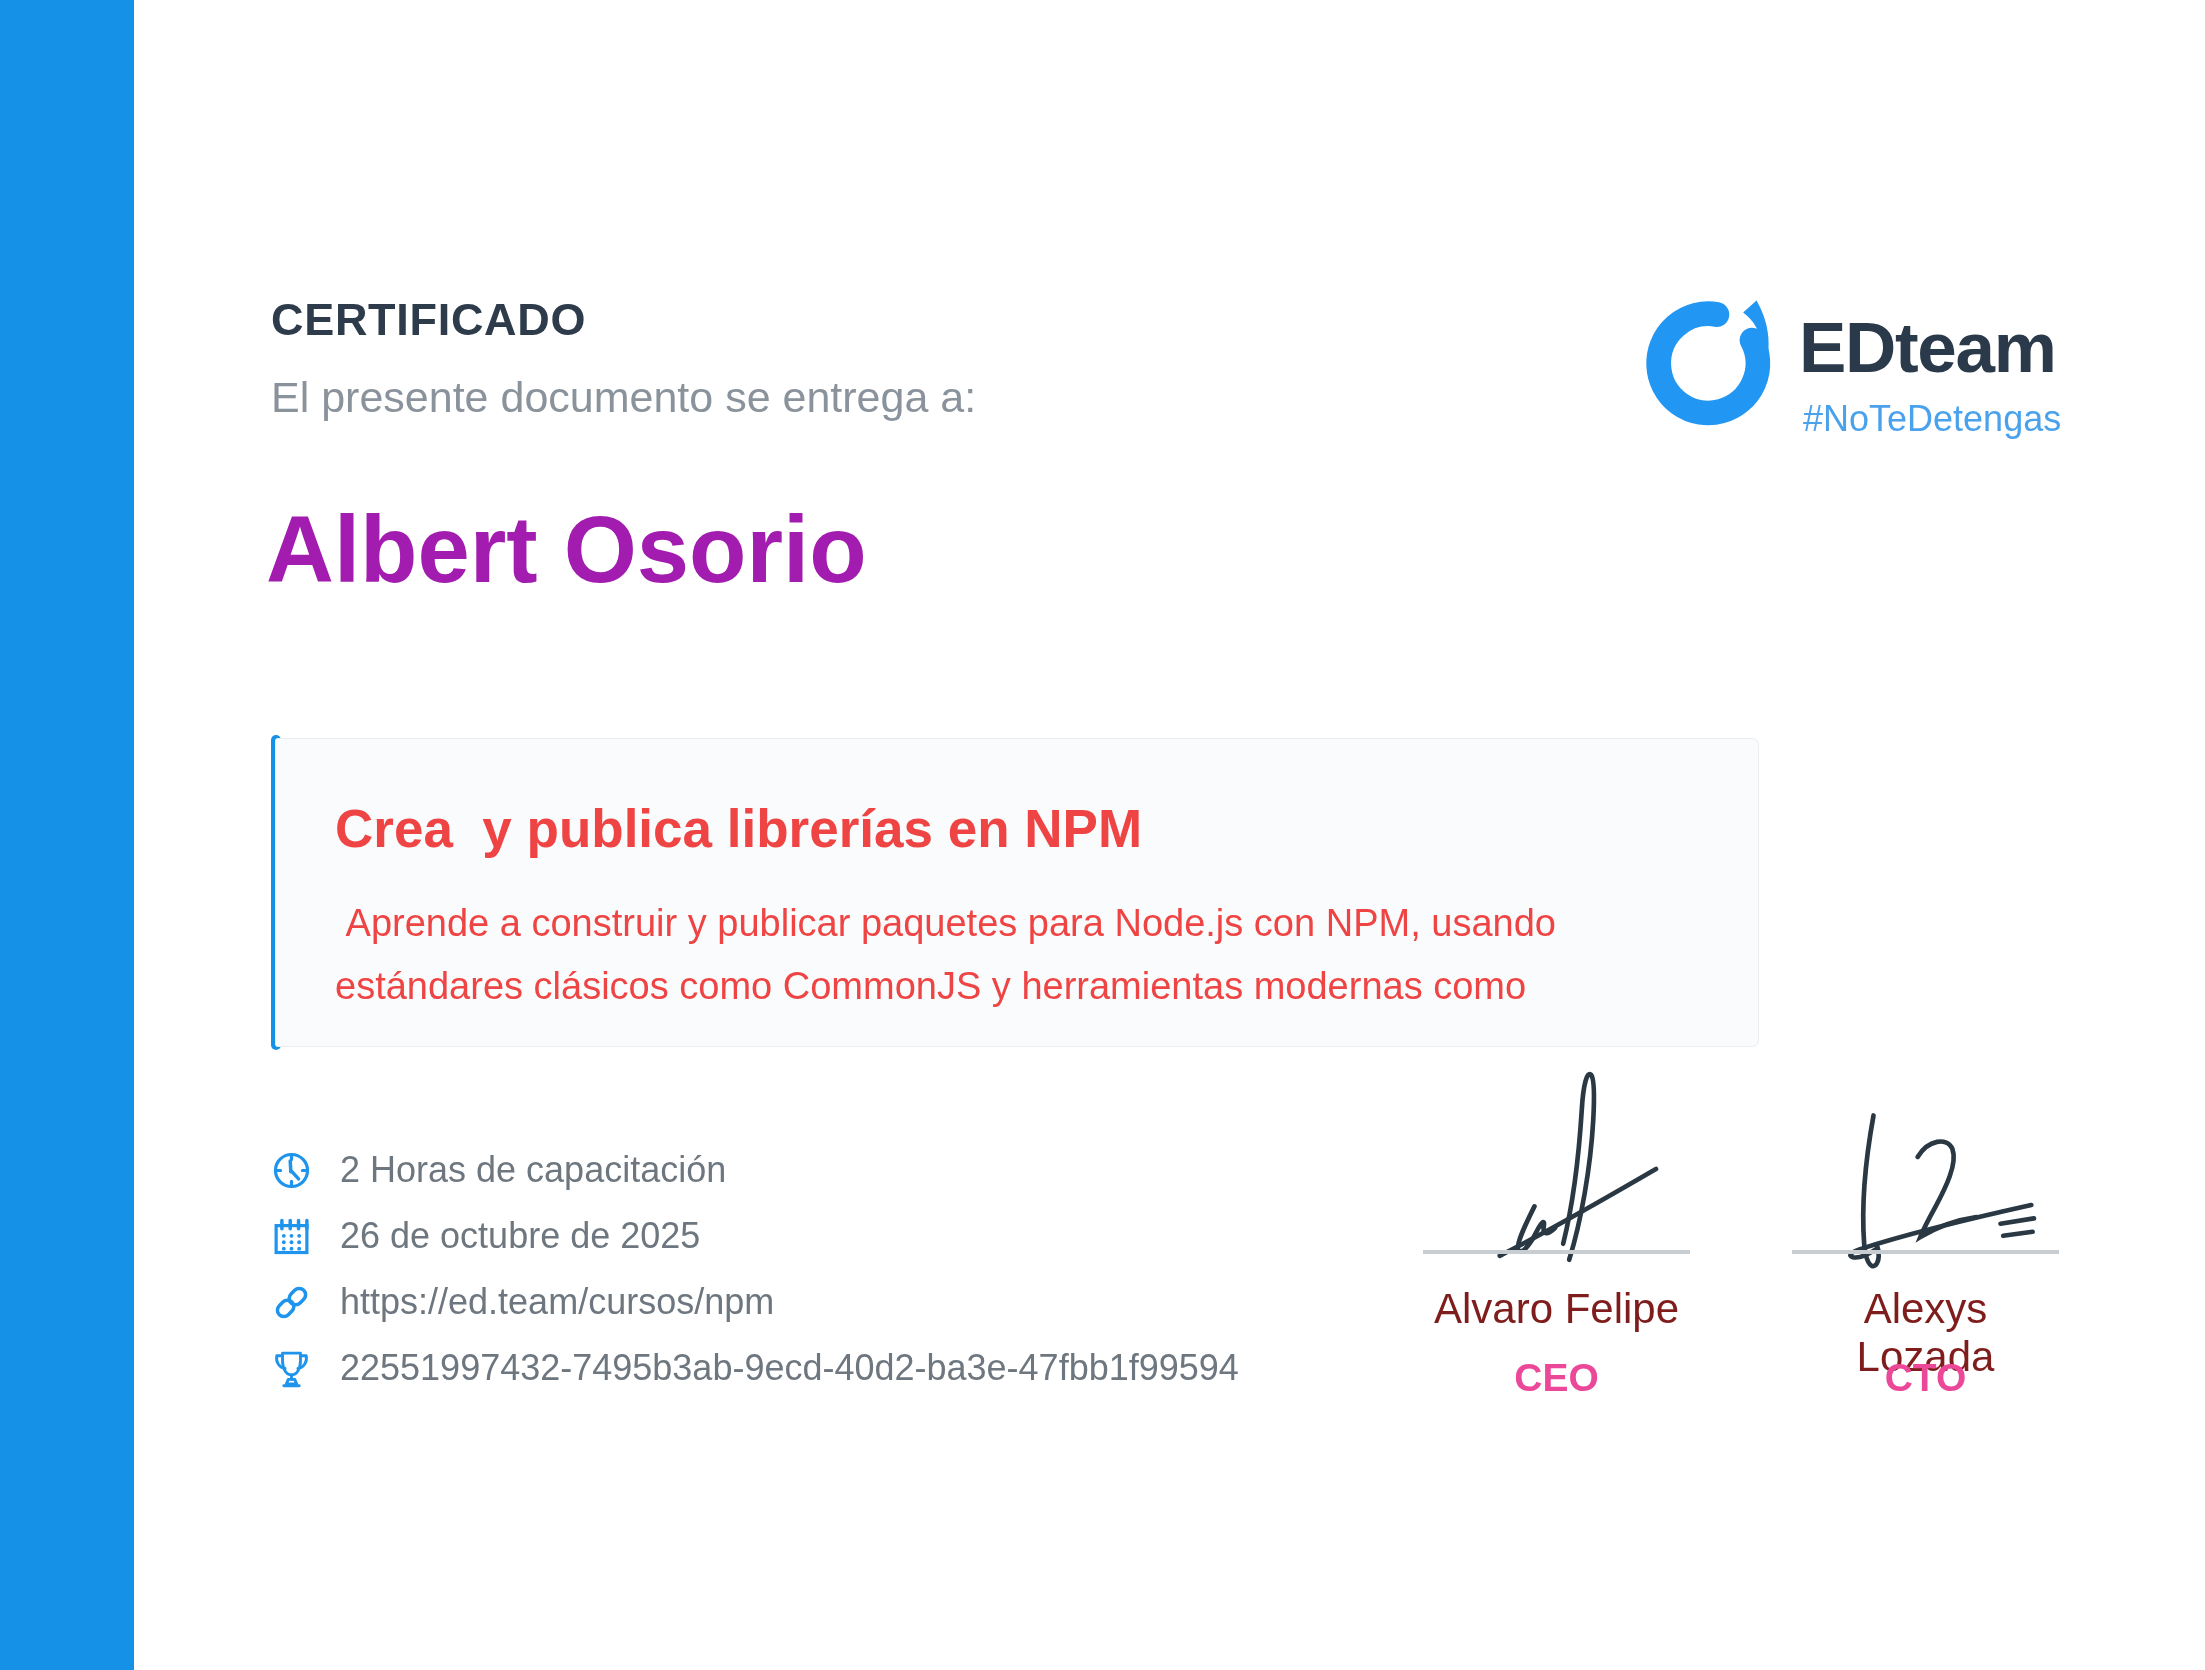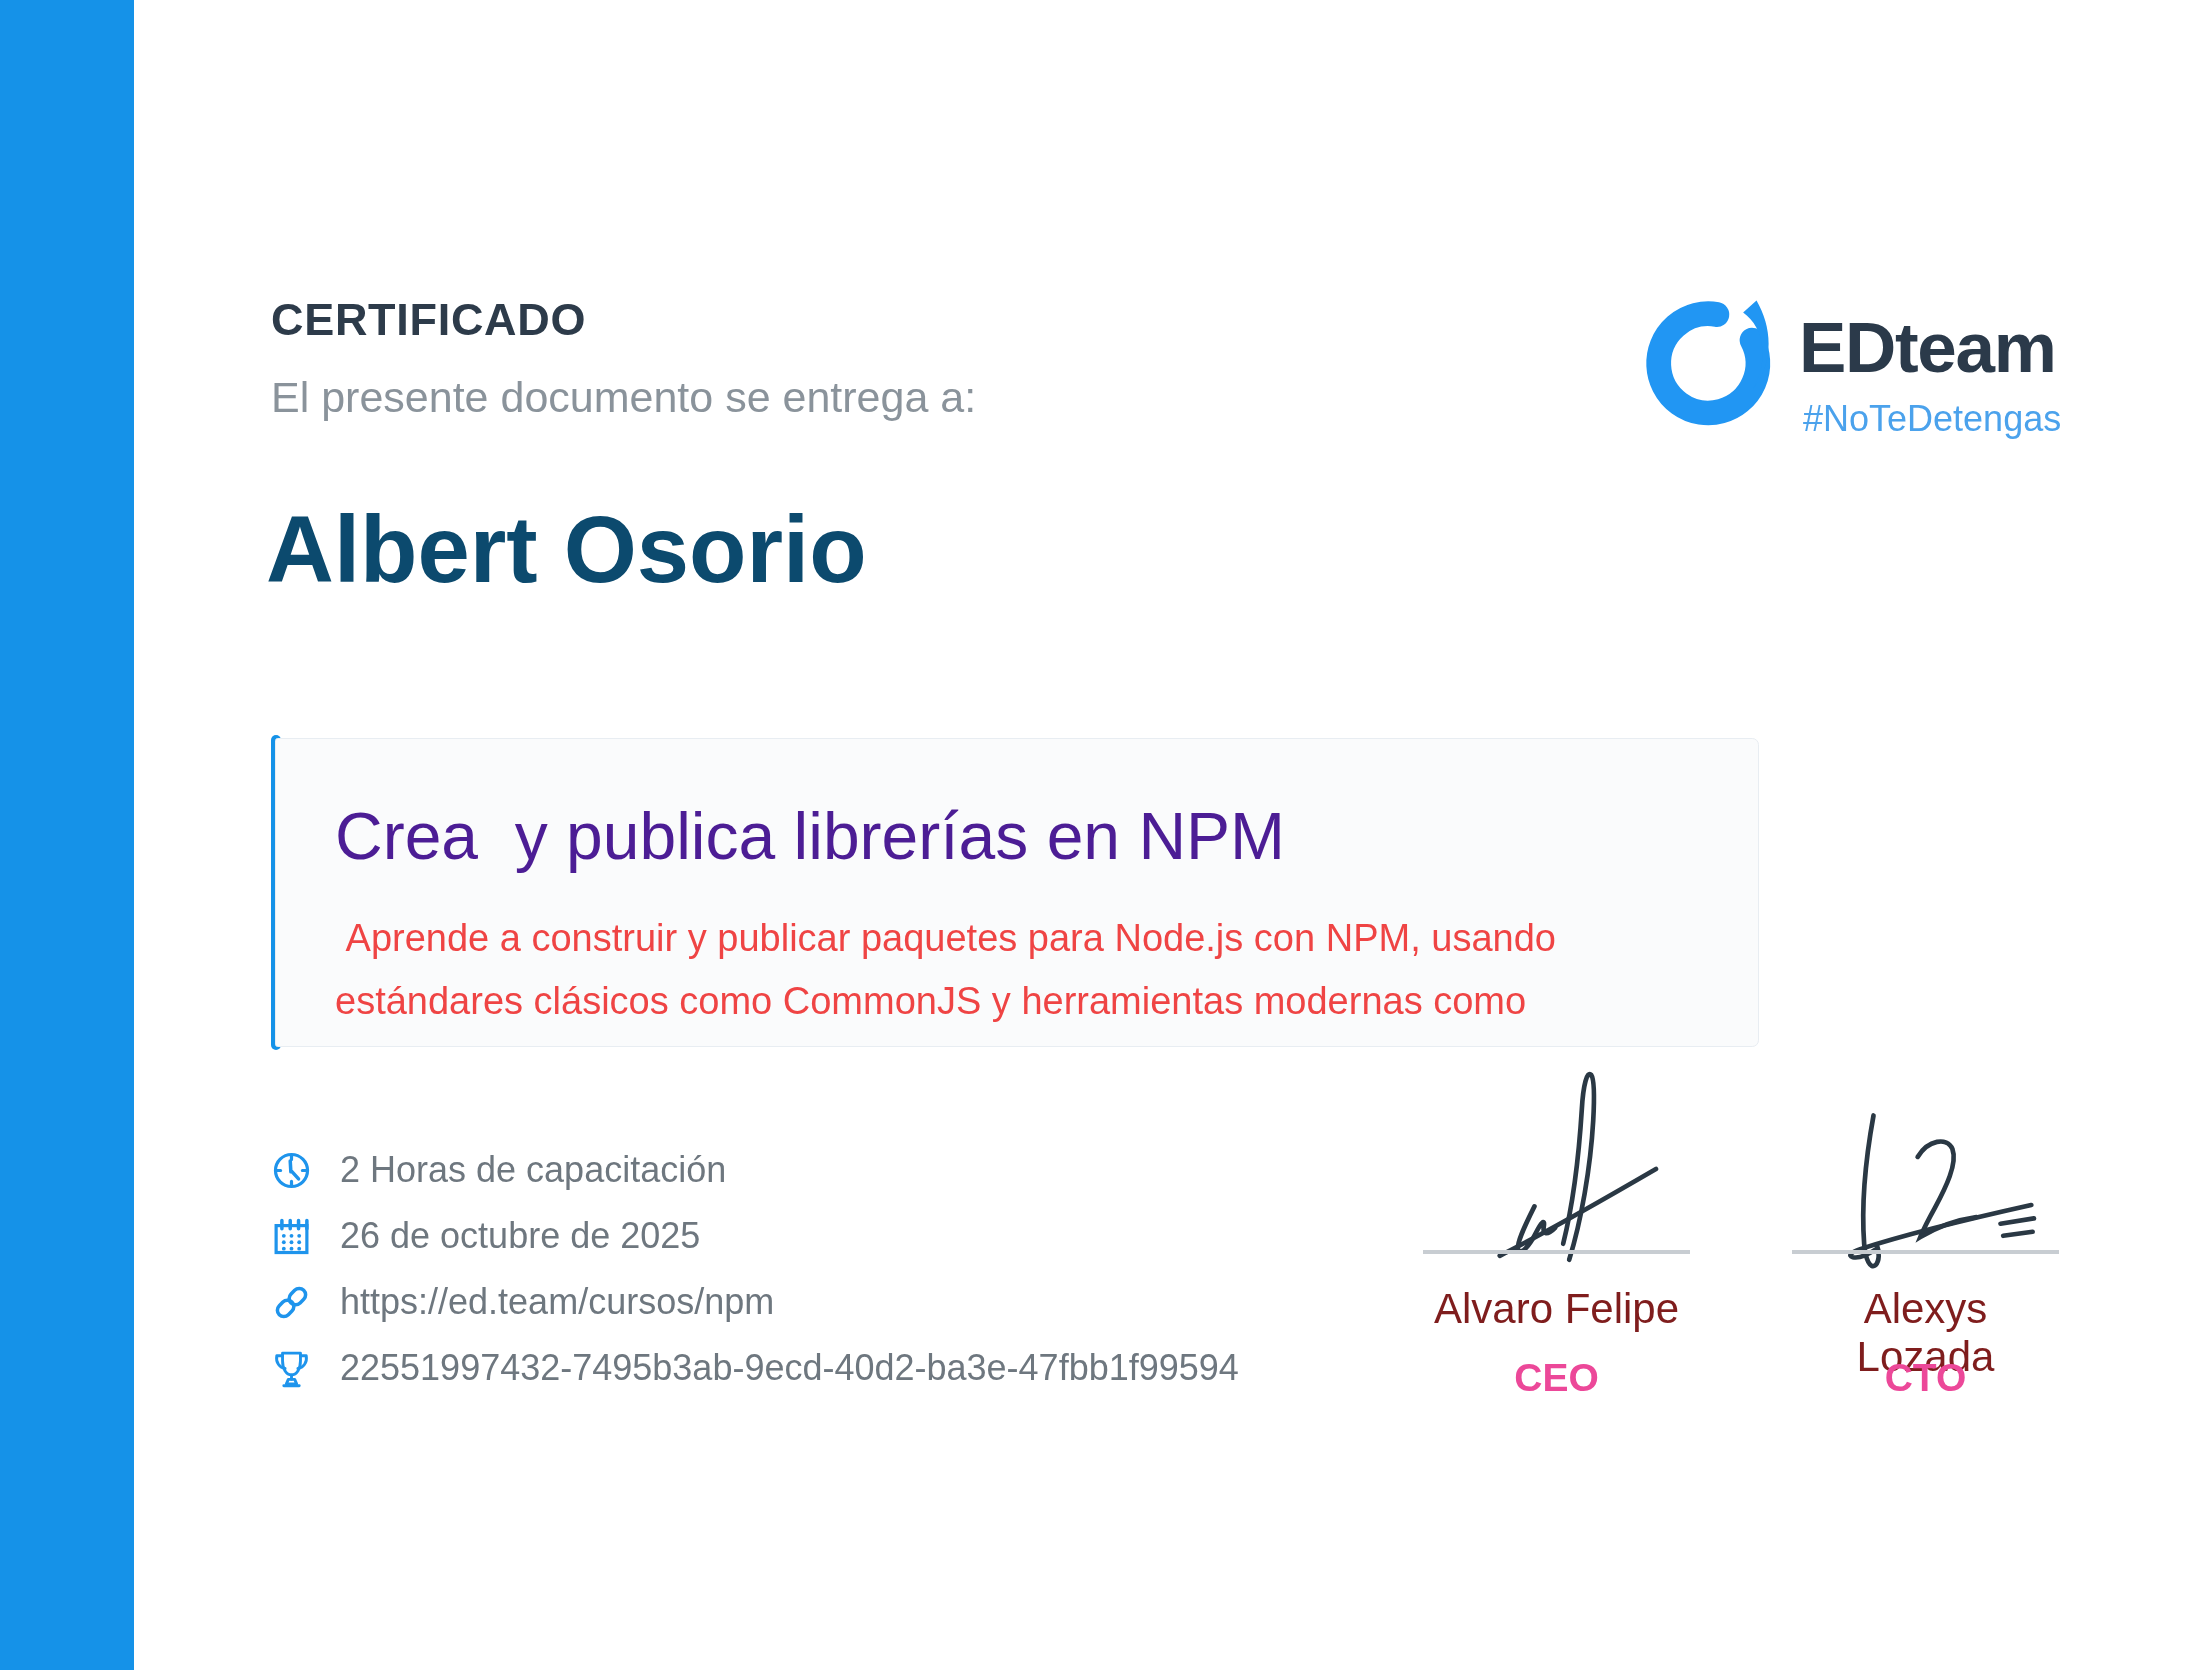--- a/index.html
+++ b/index.html
@@ -61,21 +61,21 @@
     left: 159px; top: 111px;
     font-size: 36px;
     color: #4BA2EC;
   }
   
   .recipient-name {
     position: absolute;
     left: 266px; top: 496px;
     font-size: 94px;
     font-weight: 700;
-    color: #0c4a6e;
+    color: #a21caf;
   }
   .lead-in {
     position: absolute;
     left: 271px; top: 623px;
     font-size: 43px;
     color: #8A939B;
   }
   
   .course-accent {
     position: absolute;
@@ -88,23 +88,23 @@
     position: absolute;
     left: 275px; top: 738px;
     width: 1484px; height: 309px;
     box-sizing: border-box;
     background: #FAFBFC;
     border: 1.3px solid #E8EDF2;
     border-radius: 2.7px 6.7px 6.7px 2.7px;
     padding: 59px 47px 0 59px;
   }
   .course-title {
-    font-size: 66px;
-    font-weight: 400;
-    color: #4c1d95;
+    font-size: 53px;
+    font-weight: 700;
+    color: #ef4444;
     white-space: pre-wrap;
     margin: 0;
   }
   .course-desc {
     margin-top: 33px;
     font-size: 38px;
     line-height: 1.66;
     color: #ef4444;
     white-space: pre-wrap;
     max-width: 1363px;

